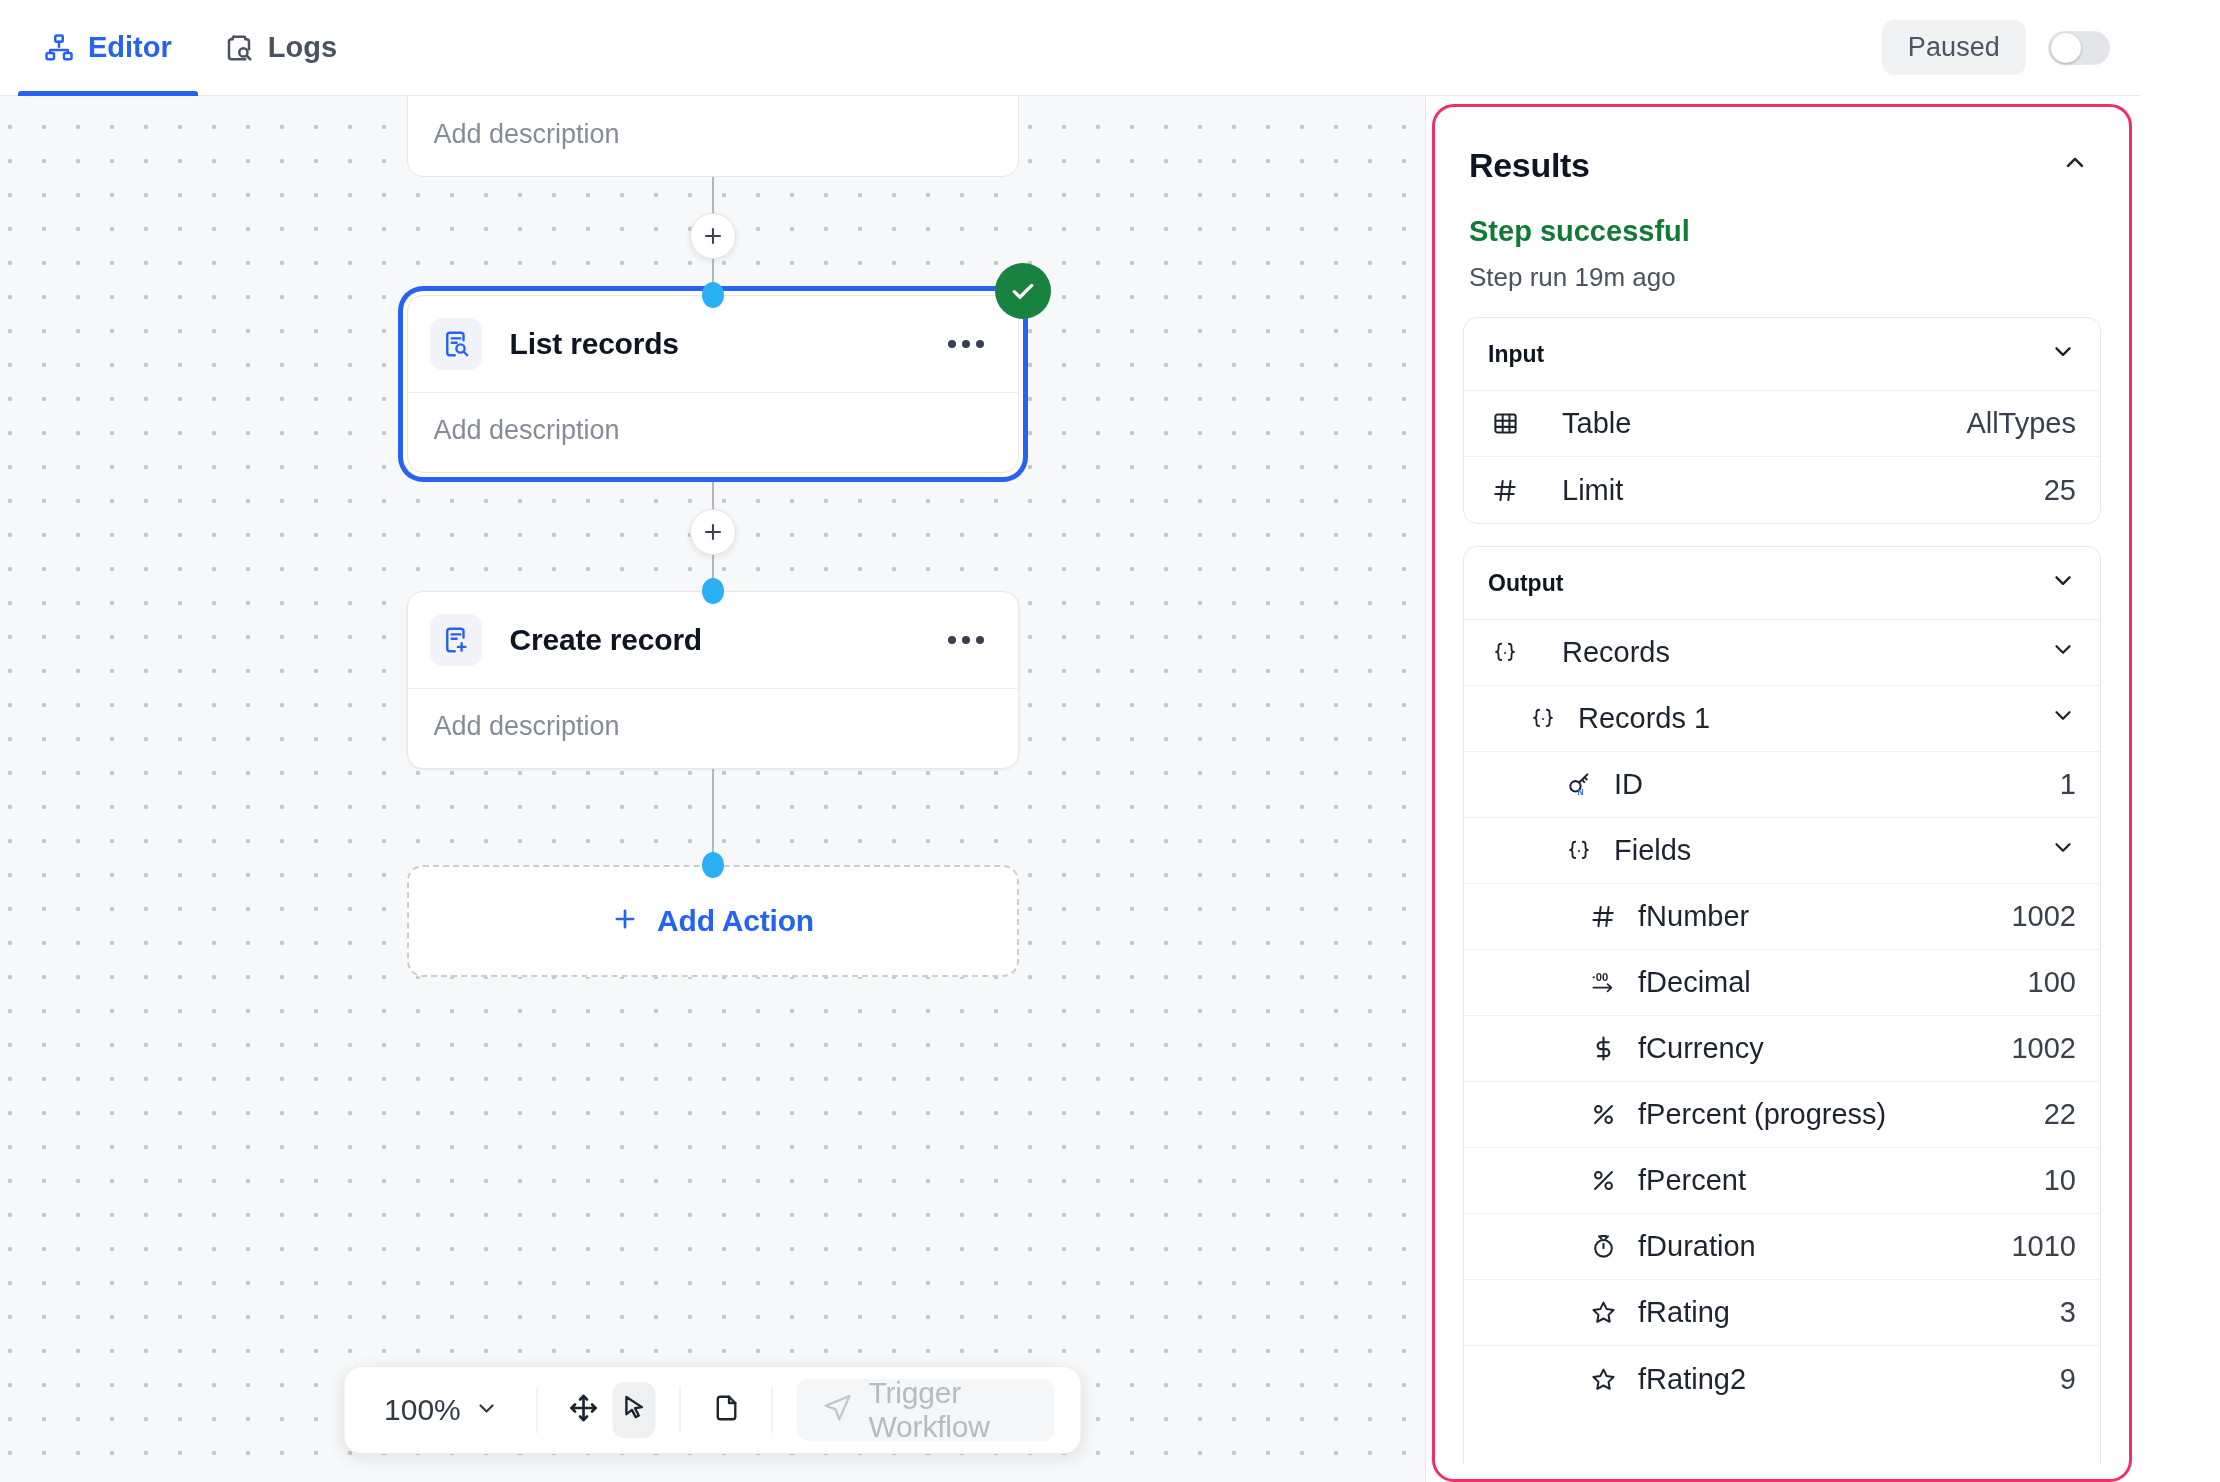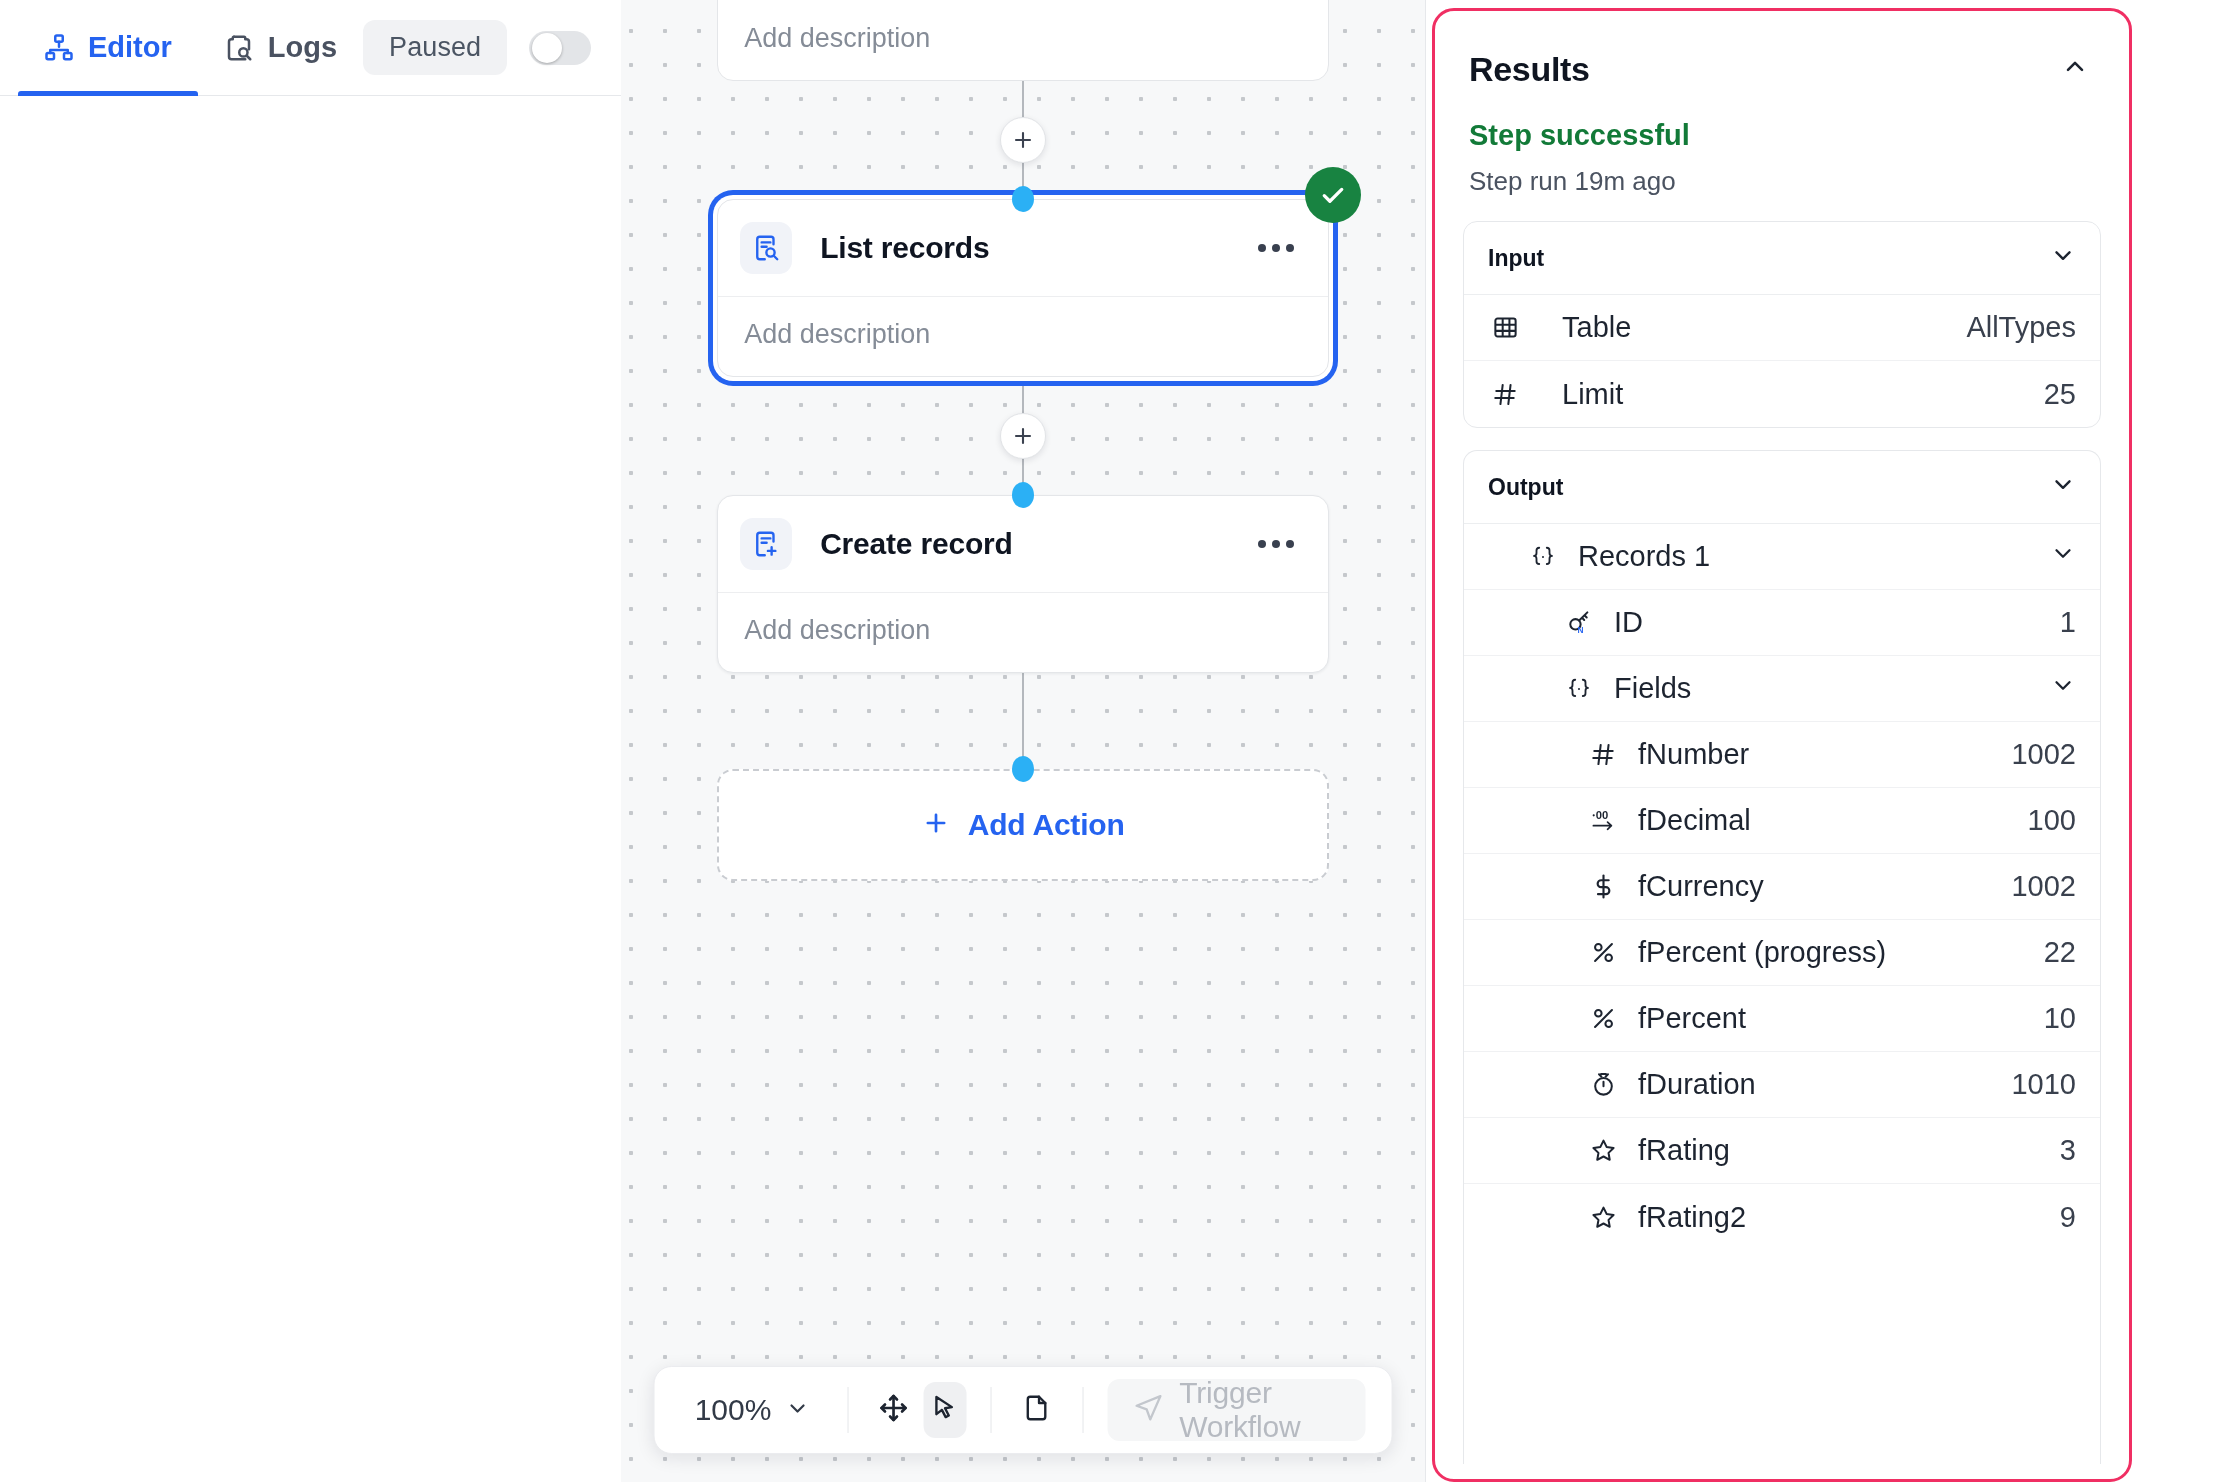--- a/index.html
+++ b/index.html
@@ -2,21 +2,21 @@
 <html><head>
 <meta charset="utf-8">
 <style>
   * { box-sizing: border-box; margin: 0; padding: 0; }
   html, body {
     width: 2220px; height: 1482px;
     font-family: "Liberation Sans", sans-serif;
     background: #ffffff;
     overflow: hidden;
   }
-  .app { position: relative; width: 2140px; height: 1482px; display: flex; flex-direction: row; }
+  .app { position: relative; width: 2140px; height: 1482px; display: flex; flex-direction: column; }
 
   
   .topbar {
     height: 96px; min-height: 96px;
     background: #ffffff;
     border-bottom: 1px solid #e6e8eb;
     display: flex; align-items: center;
     padding: 0 30px 0 18px;
     position: relative; z-index: 20;
   }
@@ -435,29 +435,44 @@
       <div class="card flexgrow">
         <div class="card-head">
           <span>Output</span>
           <span class="chev">
             <svg width="26" height="26" viewBox="0 0 24 24" fill="none" stroke="#1d2430" stroke-width="2.2" stroke-linecap="round" stroke-linejoin="round">
               <path d="M6 9.5l6 6 6-6"></path>
             </svg>
           </span>
         </div>
 
-
-        <div class="row ind2">
+        <div class="row ind1">
           <span class="ico">
             <svg width="26" height="26" viewBox="0 0 24 24" fill="none" stroke="#1d2430" stroke-width="1.7" stroke-linecap="round" stroke-linejoin="round">
               <path d="M8.5 3.5c-2 0-2.5 1-2.5 2.6v2.3c0 1.6-.8 2.6-2.3 2.6 1.5 0 2.3 1 2.3 2.6v2.3c0 1.6.5 2.6 2.5 2.6"></path>
               <path d="M15.5 3.5c2 0 2.5 1 2.5 2.6v2.3c0 1.6.8 2.6 2.3 2.6-1.5 0-2.3 1-2.3 2.6v2.3c0 1.6-.5 2.6-2.5 2.6"></path>
               <circle cx="12" cy="12" r=".95" fill="#1d2430" stroke="none"></circle>
             </svg>
           </span>
+          <span class="k">Records</span>
+          <span class="chev">
+            <svg width="26" height="26" viewBox="0 0 24 24" fill="none" stroke="#1d2430" stroke-width="2.1" stroke-linecap="round" stroke-linejoin="round">
+              <path d="M6 9.5l6 6 6-6"></path>
+            </svg>
+          </span>
+        </div>
+
+        <div class="row ind2">
+          <span class="ico">
+            <svg width="26" height="26" viewBox="0 0 24 24" fill="none" stroke="#1d2430" stroke-width="1.7" stroke-linecap="round" stroke-linejoin="round">
+              <path d="M8.5 3.5c-2 0-2.5 1-2.5 2.6v2.3c0 1.6-.8 2.6-2.3 2.6 1.5 0 2.3 1 2.3 2.6v2.3c0 1.6.5 2.6 2.5 2.6"></path>
+              <path d="M15.5 3.5c2 0 2.5 1 2.5 2.6v2.3c0 1.6.8 2.6 2.3 2.6-1.5 0-2.3 1-2.3 2.6v2.3c0 1.6-.5 2.6-2.5 2.6"></path>
+              <circle cx="12" cy="12" r=".95" fill="#1d2430" stroke="none"></circle>
+            </svg>
+          </span>
           <span class="k">Records 1</span>
           <span class="chev">
             <svg width="26" height="26" viewBox="0 0 24 24" fill="none" stroke="#1d2430" stroke-width="2.1" stroke-linecap="round" stroke-linejoin="round">
               <path d="M6 9.5l6 6 6-6"></path>
             </svg>
           </span>
         </div>
 
         <div class="row ind3">
           <span class="ico">

